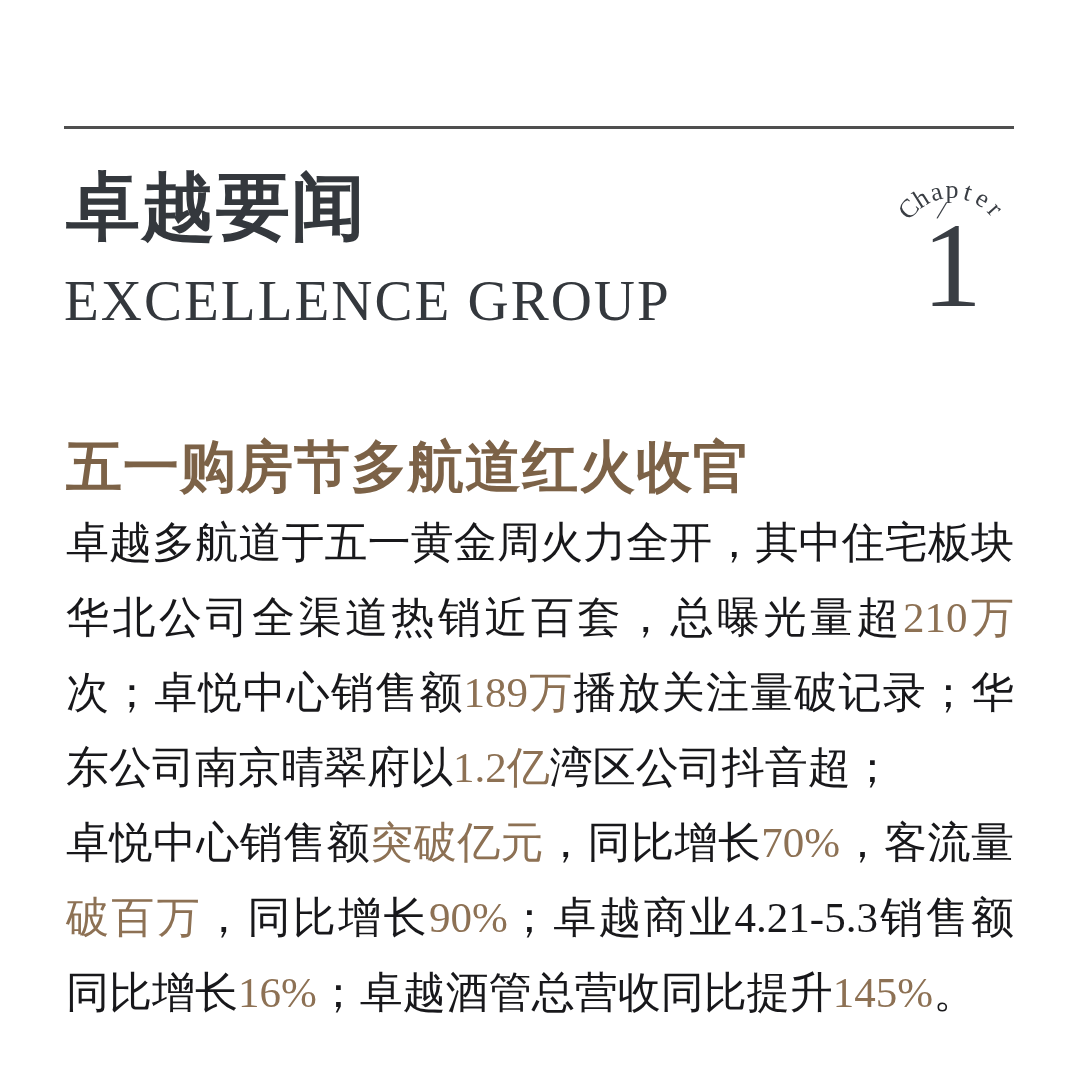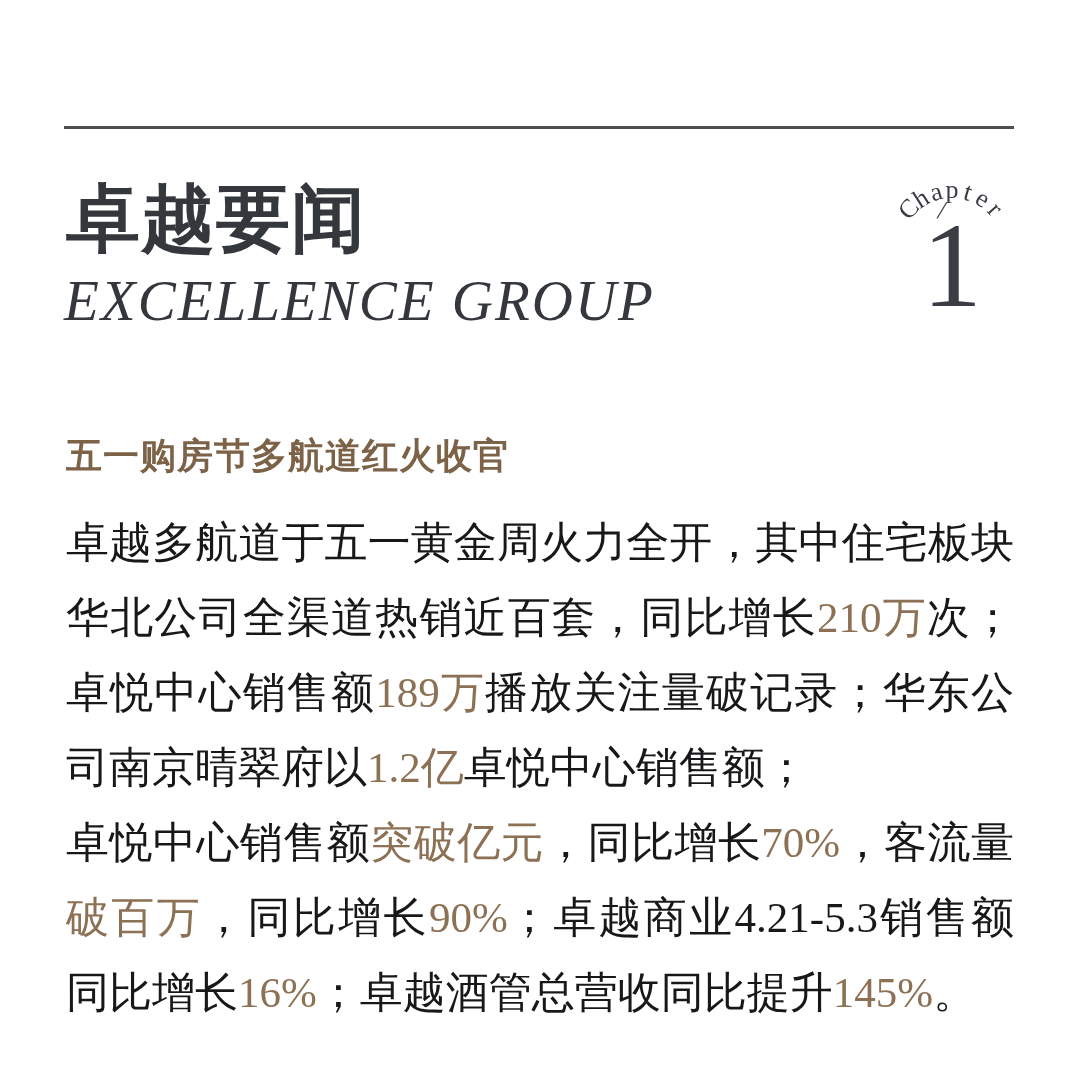--- a/index.html
+++ b/index.html
@@ -7,34 +7,34 @@
     --chapter-text:#3a3e44; --body-text:#18181b;
     --accent-heading:#7c6247; --accent-text:#8d7154;
   }
   *{box-sizing:border-box; margin:0; padding:0;}
   html,body{background:#fff;}
   body{font-family:"Liberation Serif","DejaVu Serif",serif;}
   .page{position:relative; width:1080px; height:1068px; background:var(--background); overflow:hidden;}
 
   .divider{position:absolute; left:64px; top:126px; width:950px; height:3px; background:var(--divider);}
 
-  .title-cn{position:absolute; left:66px; top:182px; font-size:74px; font-weight:700;
+  .title-cn{position:absolute; left:66px; top:170px; font-size:74px; font-weight:700;
     letter-spacing:1px; line-height:1; color:var(--title-text);}
   .title-en{position:absolute; left:64px; top:272px; font-size:57px; letter-spacing:2px;
-    line-height:1; font-weight:400; color:var(--title-text);font-style:italic;}
+    line-height:1; font-weight:400; color:var(--title-text);}
 
   .chapter{position:absolute; left:840px; top:140px; width:224px; height:210px; color:var(--chapter-text);}
   .chapter-arc span{position:absolute; left:112px; top:108px; font-size:26px; line-height:1;
     font-weight:400; color:var(--chapter-text);}
   .chapter-slash{position:absolute; left:98px; top:58px; font-size:26px; line-height:1;
     transform:rotate(12deg); color:var(--chapter-text);}
   .chapter-num{position:absolute; left:0; top:66px; width:224px; text-align:center;
     font-size:120px; line-height:1; color:var(--chapter-text);}
 
-  .section-heading{position:absolute; left:66px; top:437px; font-size:36px; font-weight:700;
+  .section-heading{position:absolute; left:66px; top:437px; font-size:56px; font-weight:700;
     letter-spacing:1px; line-height:1.1; color:var(--accent-heading);}
 
   .body-text{position:absolute; left:66px; top:505px; width:948px; font-size:43px;
     line-height:75px; color:var(--body-text); text-align:justify; text-justify:inter-ideograph;}
   .body-text p{margin:0;}
   .body-text .accent{color:var(--accent-text); font-weight:400;}
 </style>
 </head>
 <body>
 
@@ -54,16 +54,16 @@
         <span style="transform: translate(-50%, -50%) rotate(32deg) translateY(-58px);">e</span>
         <span style="transform: translate(-50%, -50%) rotate(48deg) translateY(-58px);">r</span>
       </div>
     <div class="chapter-slash">/</div>
     <div class="chapter-num">1</div>
   </div>
 
   <h2 class="section-heading">五一购房节多航道红火收官</h2>
 
   <div class="body-text">
-      <p><span class="plain">卓越多航道于五一黄金周火力全开，其中住宅板块华北公司全渠道热销近百套，同比增长</span><span class="accent">210万</span><span class="plain">次；卓悦中心销售额</span><span class="accent">189万</span><span class="plain">播放关注量破记录；华东公司南京晴翠府以</span><span class="accent">1.2亿</span><span class="plain">卓悦中心销售额；</span></p>
+      <p><span class="plain">卓越多航道于五一黄金周火力全开，其中住宅板块华北公司全渠道热销近百套，总曝光量超</span><span class="accent">210万</span><span class="plain">次；卓悦中心销售额</span><span class="accent">189万</span><span class="plain">播放关注量破记录；华东公司南京晴翠府以</span><span class="accent">1.2亿</span><span class="plain">湾区公司抖音超；</span></p>
       <p><span class="plain">卓悦中心销售额</span><span class="accent">突破亿元</span><span class="plain">，同比增长</span><span class="accent">70%</span><span class="plain">，客流量</span><span class="accent">破百万</span><span class="plain">，同比增长</span><span class="accent">90%</span><span class="plain">；卓越商业4.21-5.3销售额同比增长</span><span class="accent">16%</span><span class="plain">；卓越酒管总营收同比提升</span><span class="accent">145%</span><span class="plain">。</span></p>
     </div>
 </div>
 
 </body></html>

